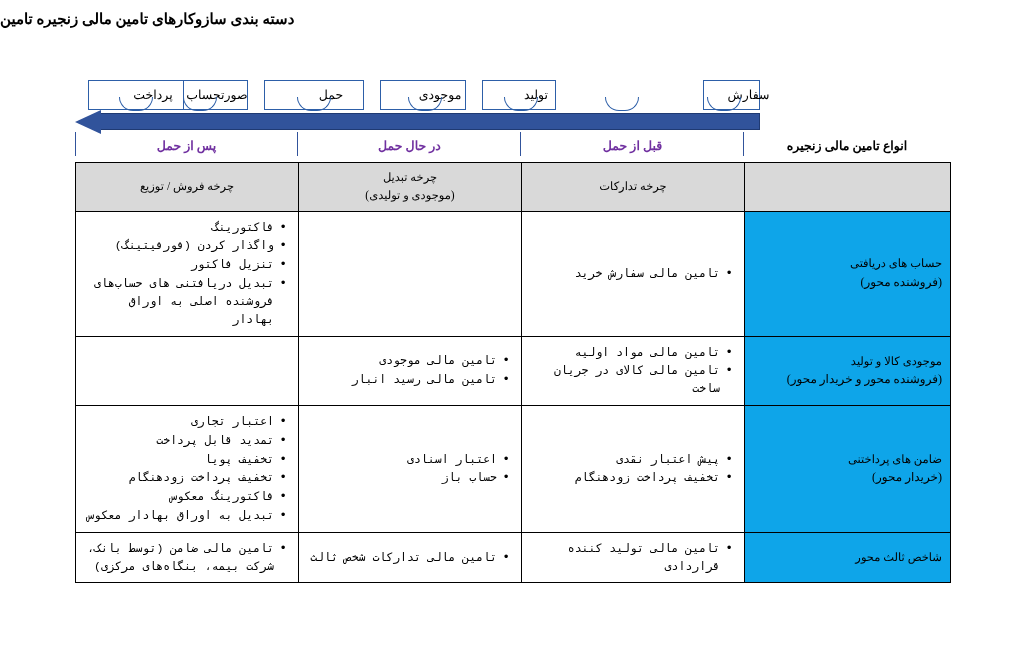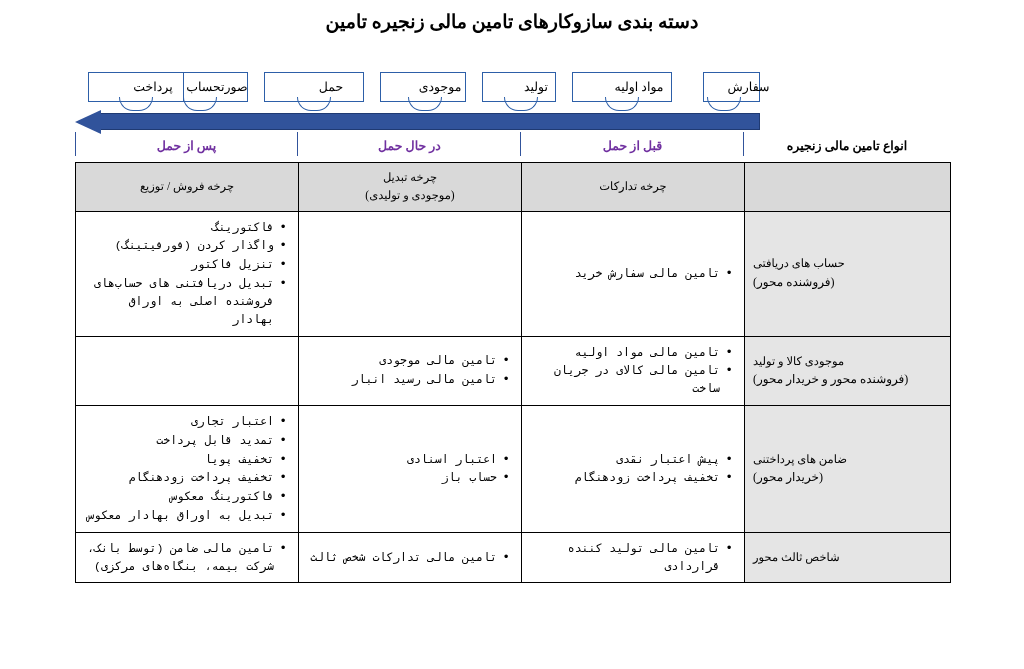--- a/index.html
+++ b/index.html
@@ -20,37 +20,37 @@
     width: 1024px;
     height: 669px;
   }
 
   
   .title {
     position: absolute;
     top: 10px;
     left: 0;
     width: 1024px;
-    text-align: center;
-    font-size: 19px;
+    text-align: left;
+    font-size: 15px;
     font-weight: bold;
     letter-spacing: 0;
   }
 
   
   .stages {
     position: absolute;
     top: 68px;
     left: 88px;
     width: 672px;
     height: 36px;
   }
   .stage-box {
     position: absolute;
-    top: 4px;
+    top: 12px;
     height: 30px;
     border: 1px solid #2d5fa8;
     background: #ffffff;
     display: flex;
     align-items: center;
     justify-content: center;
     font-size: 12.5px;
     box-sizing: border-box;
     padding-left: 34px;
   }
@@ -144,22 +144,22 @@
   thead td {
     background: #d9d9d9;
     text-align: center;
     font-size: 12.5px;
   }
   thead td.blank {
     background: #d9d9d9;
   }
 
   .rowhead {
-    background: #e5e5e5;
-    text-align: left;
+    background: #0ea5e9;
+    text-align: right;
     font-size: 12.5px;
   }
   .rowhead .sub {
     display: block;
     font-size: 12px;
   }
 
   ul.bullets {
     margin: 0;
     padding: 0 16px 0 0;
@@ -185,21 +185,20 @@
 <body>
 
 <div class="page">
 
   <div class="title">دسته بندی سازوکارهای تامین مالی زنجیره تامین</div>
 
   <div class="stages">
     <div class="stage-box" style="right:0px; width:57px;">سفارش</div>
     <div class="bump" style="right:19px;"></div>
 
-    <div class="stage-box" style="right:88px; width:100px;">مواد اولیه</div>
     <div class="bump" style="right:121px;"></div>
 
     <div class="stage-box" style="right:204px; width:74px;">تولید</div>
     <div class="bump" style="right:222px;"></div>
 
     <div class="stage-box" style="right:294px; width:86px;">موجودی</div>
     <div class="bump" style="right:318px;"></div>
 
     <div class="stage-box" style="right:396px; width:100px;margin-left:12px;">حمل</div>
     <div class="bump" style="right:429px;"></div>

